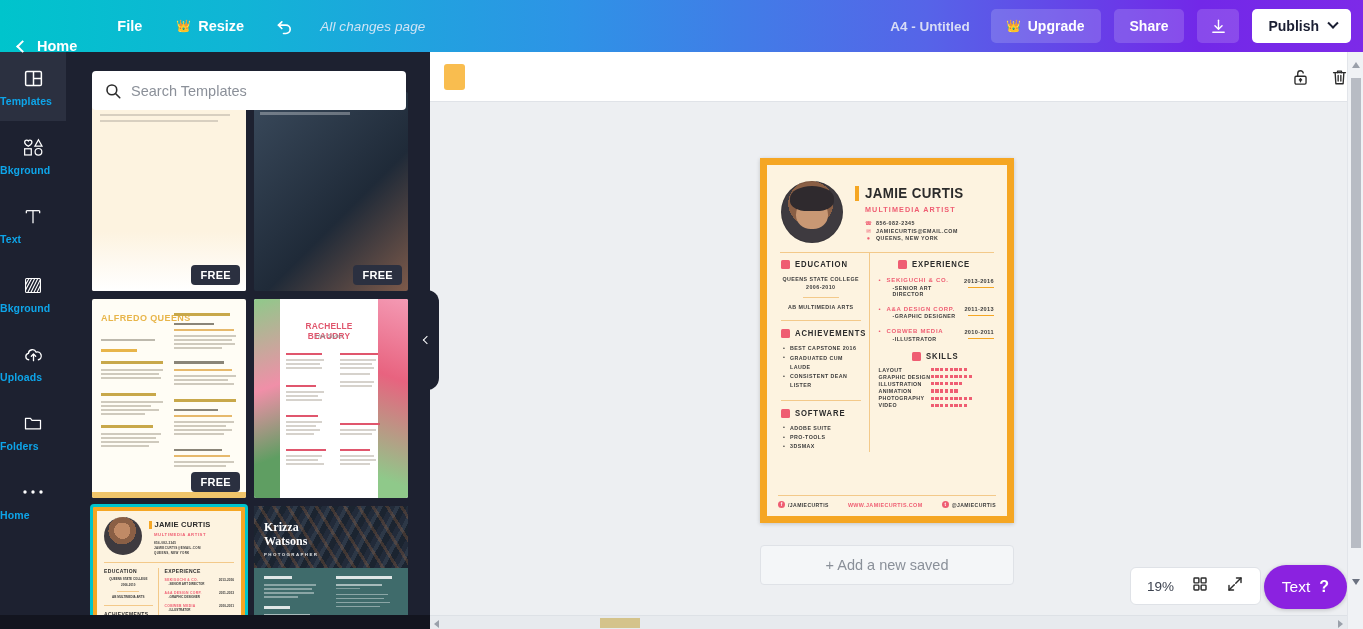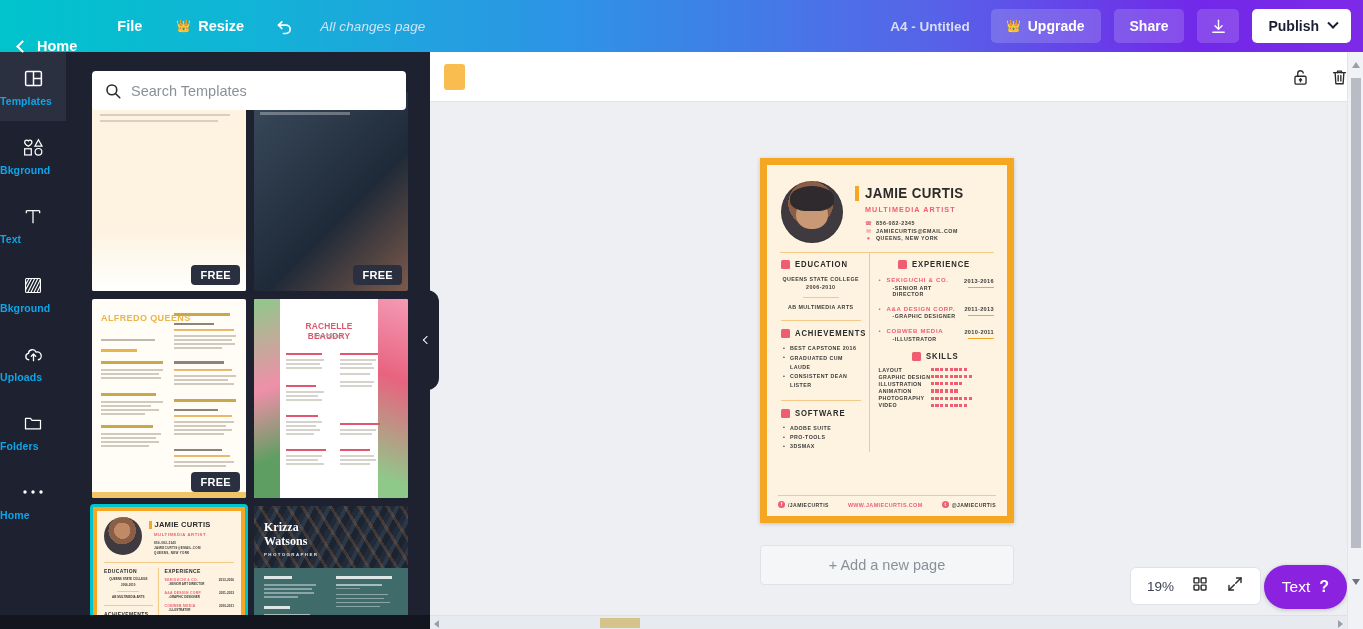--- a/index.html
+++ b/index.html
@@ -854,21 +854,21 @@
         <div class="r-fweb">WWW.JAMIECURTIS.COM</div>
         <div class="r-fitem">
           <span class="r-fcirc">t</span>
           <span class="r-ftxt">@JAMIECURTIS</span>
         </div>
       </div>
 
     </div>
   </div>
 
-  <div class="add-page">+ Add a new page</div>
+  <div class="add-page">+ Add a new saved</div>
 
   <div class="zoom-bar">
     <div class="zoom-pct">19%</div>
     <div>
       <svg width="18" height="18" viewBox="0 0 24 24" fill="none" stroke="#2b2b2b" stroke-width="1.9">
         <rect x="4" y="4" width="6.5" height="6.5" rx="1"></rect>
           <rect x="13.5" y="4" width="6.5" height="6.5" rx="1"></rect>
         <rect x="4" y="13.5" width="6.5" height="6.5" rx="1"></rect>
           <rect x="13.5" y="13.5" width="6.5" height="6.5" rx="1"></rect>
       </svg>

